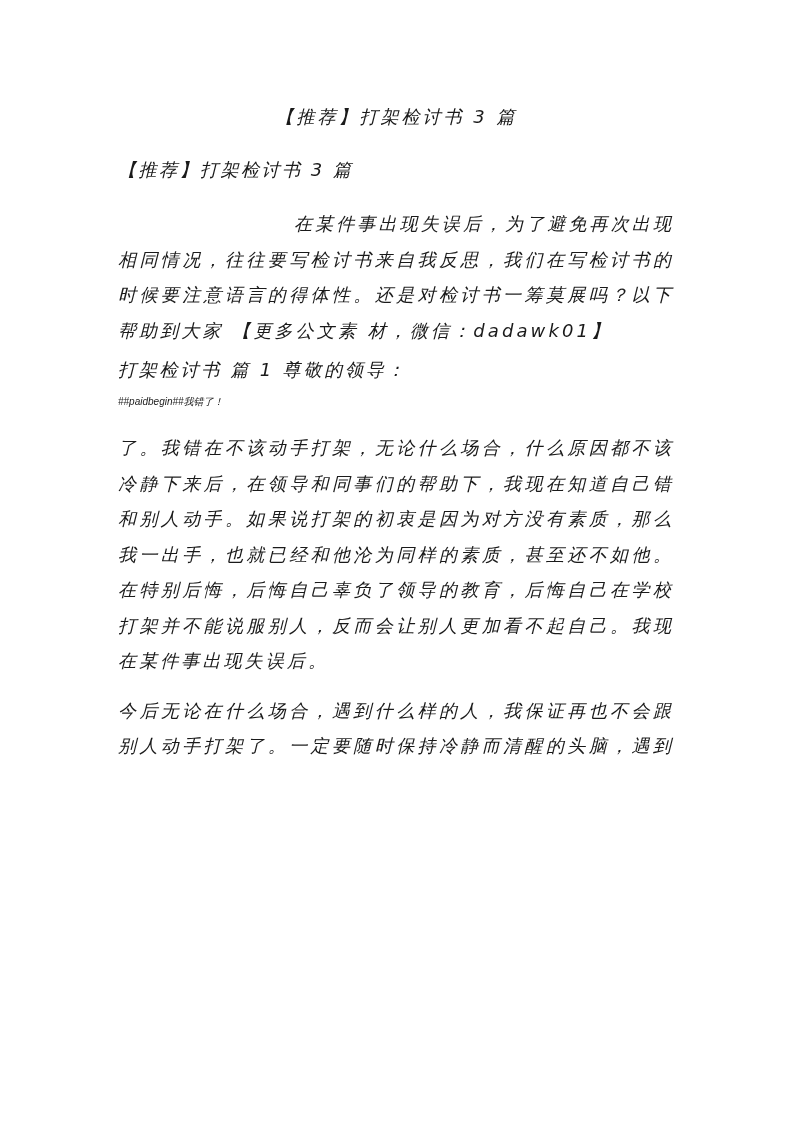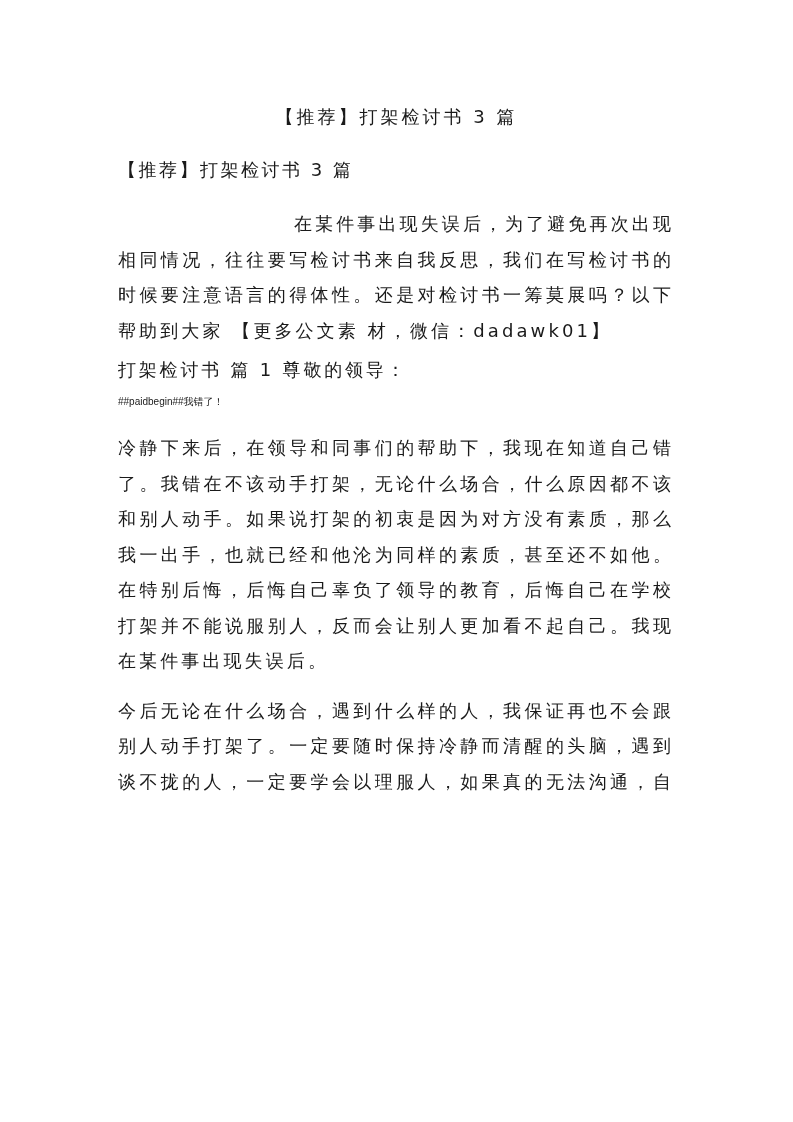--- a/index.html
+++ b/index.html
@@ -15,20 +15,21 @@
     font-family: "DejaVu Sans", "Liberation Sans", sans-serif;
     color: #1a1a1a;
   }
   .page {
     position: absolute;
     left: 0;
     top: 0;
     width: 690px;
     height: 1122px;
     background: #ffffff;
+    font-style: italic;
   }
   .doc-title {
     position: absolute;
     left: 0;
     top: 104px;
     width: 793px;
     text-align: center;
     font-size: 18px;
     letter-spacing: 3px;
     line-height: 26px;
@@ -107,29 +108,28 @@
       <span class="line">相同情况，往往要写检讨书来自我反思，我们在写检讨书的</span>
       <span class="line">时候要注意语言的得体性。还是对检讨书一筹莫展吗？以下</span>
       <span class="line last">帮助到大家 【更多公文素 材，微信：dadawk01】</span>
     </div>
 
     <div class="section-heading">打架检讨书 篇 1 尊敬的领导：</div>
 
     <div class="paid-line">##paidbegin##我错了！</div>
 
     <div class="para para-gap">
+      <span class="line">了。我错在不该动手打架，无论什么场合，什么原因都不该</span>
       <span class="line">冷静下来后，在领导和同事们的帮助下，我现在知道自己错</span>
-      <span class="line">了。我错在不该动手打架，无论什么场合，什么原因都不该</span>
       <span class="line">和别人动手。如果说打架的初衷是因为对方没有素质，那么</span>
       <span class="line">我一出手，也就已经和他沦为同样的素质，甚至还不如他。</span>
       <span class="line">在特别后悔，后悔自己辜负了领导的教育，后悔自己在学校</span>
       <span class="line">打架并不能说服别人，反而会让别人更加看不起自己。我现</span>
       <span class="line last">在某件事出现失误后。</span>
     </div>
 
     <div class="para">
       <span class="line">今后无论在什么场合，遇到什么样的人，我保证再也不会跟</span>
       <span class="line">别人动手打架了。一定要随时保持冷静而清醒的头脑，遇到</span>
-      <span class="line">谈不拢的人，一定要学会以理服人，如果真的无法沟通，自</span>
     </div>
 
   </div>
 </div>
 
 </body></html>

